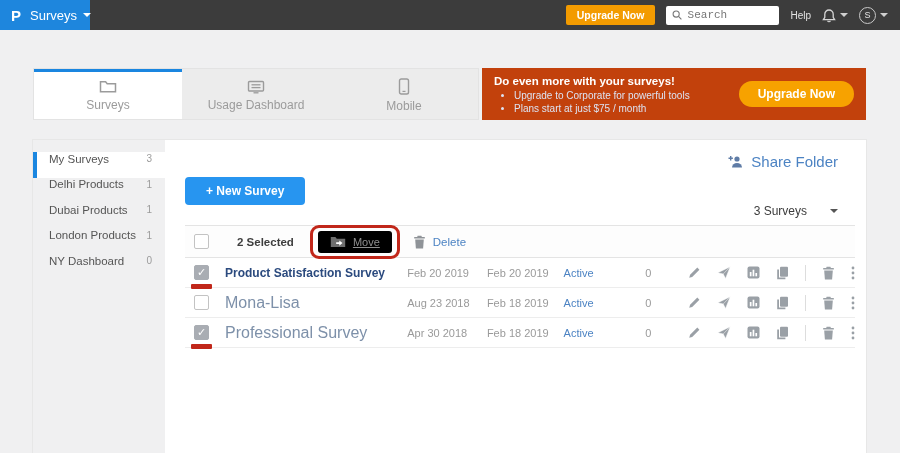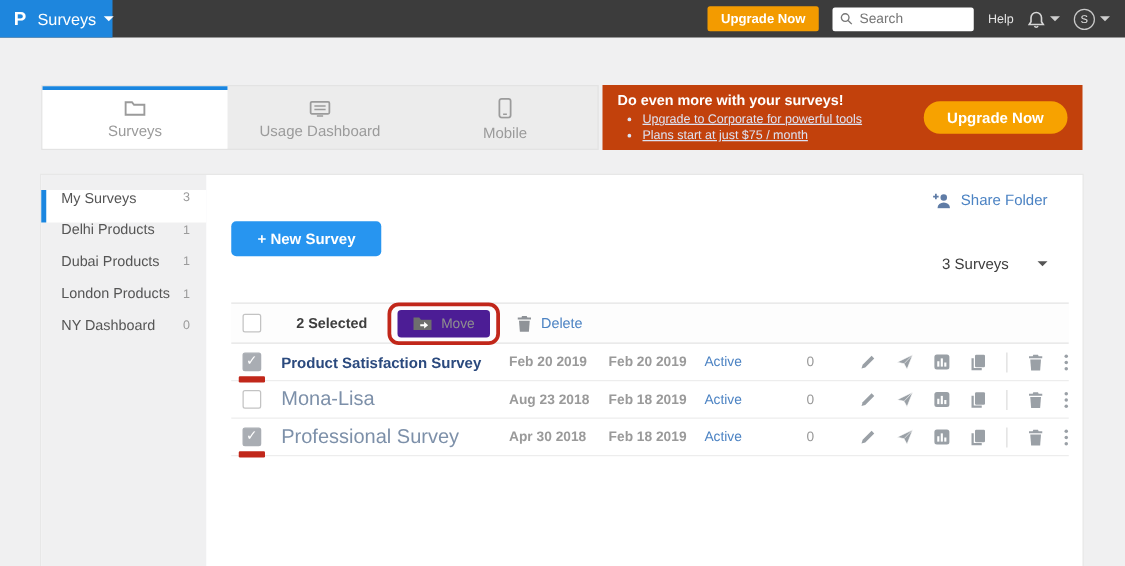--- a/index.html
+++ b/index.html
@@ -21,90 +21,90 @@
     display:flex; align-items:center; gap:9px; padding-left:11px; cursor:pointer; }
   .logo-p { font-weight:bold; font-size:15px; line-height:1; }
   .app-menu { font-size:13px; display:flex; align-items:center; gap:6px; }
   .topbar-right { margin-left:auto; display:flex; align-items:center; gap:11px; padding-right:12px; }
   .upgrade-top { background:#f39b00; color:#fff; border:none; font-weight:bold;
     font-size:10.5px; padding:4px 11px; border-radius:2px; cursor:pointer;
     font-family:"Liberation Sans", sans-serif; }
   .searchbox { background:#fff; border-radius:2px; height:19px; width:113px;
     display:flex; align-items:center; padding:0 6px; gap:5px; }
   .searchbox input { border:none; outline:none; font-size:11px; width:100%;
-    color:#555; font-family:Liberation Sans, sans-serif; background:transparent; }
+    color:#555; font-family:Liberation Mono, monospace; background:transparent; }
   .help { color:#e3e3e3; font-size:10px; cursor:pointer; }
   .bell-group, .avatar-group { display:flex; align-items:center; gap:4px; color:#cfcfcf; cursor:pointer; }
   .avatar { width:17px; height:17px; border-radius:50%; border:1px solid #c9c9c9;
     color:#e3e3e3; font-size:9px; display:flex; align-items:center; justify-content:center; }
 
   
   .tabstrip { position:absolute; left:33px; top:68px; width:446px; height:52px;
     display:flex; background:#ececec; border:1px solid #e3e3e3; }
   .tab { flex:1; display:flex; flex-direction:column; align-items:center;
     justify-content:center; gap:4px; color:#9b9b9b; font-size:12px;
     border-top:3px solid transparent; cursor:pointer; }
   .tab.active { background:#fff; border-top:3px solid #1a86e0; }
 
   
   .promo { position:absolute; left:482px; top:68px; width:384px; height:52px;
     background:#c2410c; color:#fff; padding:7px 12px; }
   .promo-title { font-size:11.5px; font-weight:bold; }
   .promo ul { margin:3px 0 0 20px; font-size:10px; color:#dde2f2; }
-  .promo li { margin-bottom:2px;text-decoration:underline; }
+  .promo li { margin-bottom:2px; }
   .promo-btn { position:absolute; right:12px; top:13px; background:#f7a200;
     border:none; color:#fff; font-weight:bold; font-size:12px; padding:6px 19px;
     border-radius:14px; cursor:pointer; font-family:"Liberation Sans", sans-serif; }
 
   
   .card { position:absolute; left:33px; top:140px; width:833px; height:313px;
     background:#fff; box-shadow:0 0 0 1px #e7e7e7; }
   .sidebar { position:absolute; left:0; top:0; width:132px; height:100%;
     background:#f0f0f1; padding-top:12px; }
   .side-item { height:25.5px; display:flex; align-items:center; justify-content:space-between;
     padding:0 13px 12px 12px; font-size:11.5px; color:#555; border-left:4px solid transparent;
     cursor:pointer; }
   .side-item.active { background:#fff; border-left-color:#1a86e0; }
   .side-count { color:#9b9b9b; font-size:10px; }
 
   .content { position:absolute; left:132px; top:0; right:0; bottom:0; }
   .share-folder { position:absolute; top:13px; right:28px; display:flex; gap:7px;
-    align-items:center; color:#4c83c3; font-size:12px; cursor:pointer; }
+    align-items:center; color:#4c83c3; font-size:15px; cursor:pointer; }
   .new-survey { position:absolute; left:20px; top:37px; background:#2795f0; color:#fff;
     border:none; border-radius:4px; font-weight:bold; font-size:12px; padding:7px 21px;
     cursor:pointer; font-family:"Liberation Sans", sans-serif; }
   .surveys-dd { position:absolute; top:64px; right:28px; color:#3c3c3c; font-size:12px;
     display:flex; gap:23px; align-items:center; cursor:pointer; }
   .surveys-dd .caret { color:#555; }
 
   
-  .table { position:absolute; left:20px; top:102px; width:670px; }
+  .table { position:absolute; left:20px; top:85px; width:670px; }
   .toolbar-row { height:33px; border-top:1px solid #e4e4e4; border-bottom:1px solid #e4e4e4;
     display:flex; align-items:center; background:#fdfdfd; }
   .cb-wrap { position:relative; margin-left:9px; width:15px; height:15px; flex:0 0 15px; }
   .checkbox { width:15px; height:15px; border:1px solid #c3c3c3; border-radius:2px;
     background:#fff; cursor:pointer; display:flex; align-items:center; justify-content:center; }
   .checkbox.checked { background:#a9adb3; border-color:#a9adb3; }
   .checkbox.checked::after { content:"✓"; color:#fff; font-size:11px; line-height:1; }
   .annotation-underline { position:absolute; left:-3px; top:19px; width:21px; height:5px;
     background:#c1271a; border-radius:1px; }
   .selected-text { margin-left:28px; font-weight:bold; font-size:11.5px; color:#3e3e3e; }
   .move-annotation { margin-left:16px; border:3px solid #c1271a; border-radius:9px; padding:3px 5px; }
-  .move-btn { background:#4c1d95; border:none; border-radius:3px; color:#8f8f8f;
+  .move-btn { background:#000000; border:none; border-radius:3px; color:#8f8f8f;
     font-size:11px; padding:5px 12px; display:flex; align-items:center; gap:7px;
-    cursor:pointer; font-family:"Liberation Sans", sans-serif; }
+    cursor:pointer; font-family:"Liberation Sans", sans-serif;text-decoration:underline; }
   .toolbar-trash { margin-left:13px; display:flex; align-items:center; cursor:pointer; }
   .delete-label { color:#4c83c3; font-size:11.5px; margin-left:7px; cursor:pointer; }
 
   .row { height:30px; display:flex; align-items:center; border-bottom:1px solid #ededed;
     font-size:11px; }
   .cell-name { width:183px; margin-left:16px; overflow:hidden; white-space:nowrap; }
   .name-link { color:#7d90a9; font-size:16px; text-decoration:none; cursor:pointer; }
   .name-link.emphasis { color:#2b4a7e; font-weight:bold; font-size:12px; }
-  .cell-date { color:#9a9a9a;font-weight:bold; }
+  .cell-date { color:#9a9a9a; }
   .cell-d1 { width:80px; }
   .cell-d2 { width:77px; }
   .cell-status { width:82px; color:#4c83c3; cursor:pointer; }
   .cell-resp { width:43px; color:#9a9a9a; }
   .actions { display:flex; align-items:center; gap:16px; }
   .actions [data-name$="-icon"] { cursor:pointer; display:flex; align-items:center; }
   .actions-divider { width:1px; height:16px; background:#ddd; }
 </style>
 </head>
 <body>

